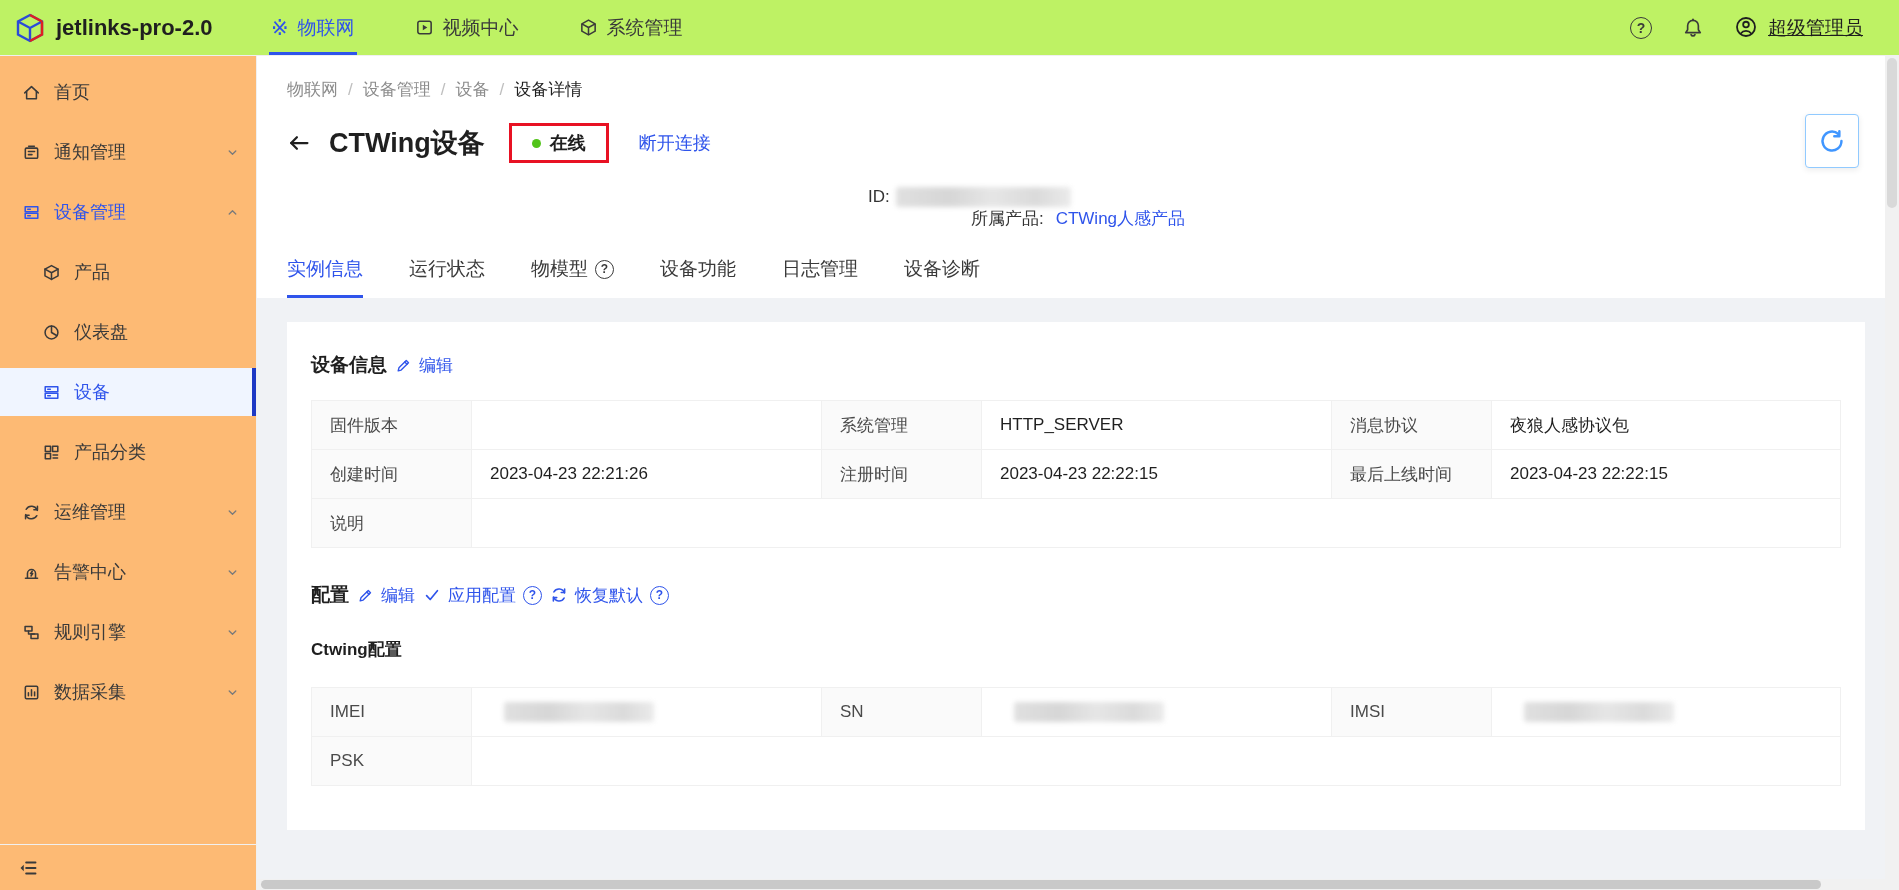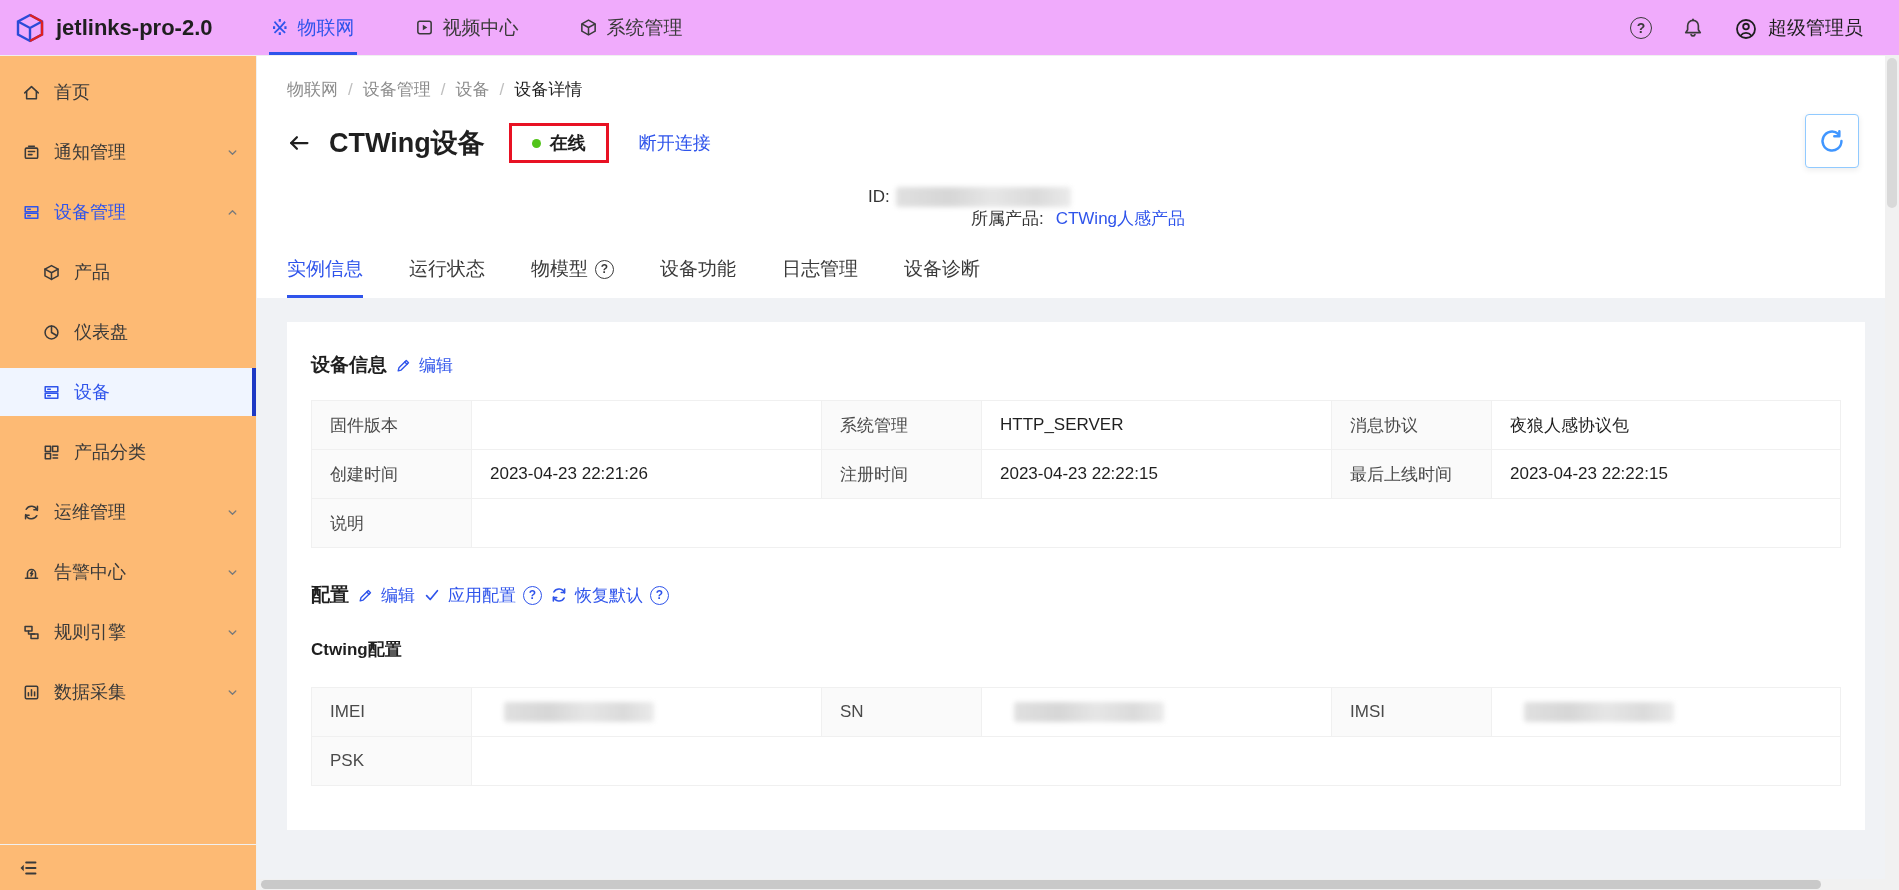--- a/index.html
+++ b/index.html
@@ -3,32 +3,32 @@
 <meta charset="utf-8">
 <style>
   * { margin:0; padding:0; box-sizing:border-box; }
   html,body { width:1899px; height:890px; overflow:hidden; }
   body { font-family:"Liberation Sans","DejaVu Sans",sans-serif; color:#333; background:#fff; }
   svg { display:block; }
 
   .app { width:1899px; height:890px; display:flex; flex-direction:column; background:#fff; }
 
   
-  .hdr { height:56px; flex:0 0 56px; display:flex; align-items:stretch; background:#f0abfc; border-bottom:1px solid #f0f0f0; position:relative; z-index:5; }
+  .hdr { height:56px; flex:0 0 56px; display:flex; align-items:stretch; background:#bef264; border-bottom:1px solid #f0f0f0; position:relative; z-index:5; }
   .logo-wrap { width:257px; display:flex; align-items:center; padding-left:14px; gap:10px; }
   .logo-title { font-size:22px; font-weight:bold; color:#1f1f1f; letter-spacing:0; }
   .hnav { display:flex; align-items:stretch; gap:56px; margin-left:12px; }
   .hnav-item { display:flex; align-items:center; gap:9px; font-size:19px; color:#3a3a3a; position:relative; cursor:pointer; padding:0 2px; }
   .hnav-item .glyph { font-size:21px; line-height:1; }
   .hnav-item.active { color:#2f54eb; }
   .hnav-item.active::after { content:""; position:absolute; left:0; right:0; bottom:0; height:3px; background:#2f54eb; }
   .hdr-right { margin-left:auto; display:flex; align-items:center; gap:30px; padding-right:36px; }
   .hicon { color:#3a3a3a; cursor:pointer; }
   .qcircle { display:inline-flex; align-items:center; justify-content:center; border:1.5px solid #3a3a3a; color:#3a3a3a; border-radius:50%; width:22px; height:22px; font-size:14px; font-weight:bold; }
-  .user { display:flex; align-items:flex-end; gap:10px; font-size:19px; color:#1f1f1f; cursor:pointer; }
+  .user { display:flex; align-items:flex-start; gap:10px; font-size:19px; color:#1f1f1f; cursor:pointer;text-decoration:underline; }
 
   
   .frame { flex:1; display:flex; overflow:hidden; }
 
   
   .sb { width:257px; flex:0 0 257px; background:#fdba74; border-right:1px solid #f0f0f0; display:flex; flex-direction:column; padding-top:12px; }
   .sb-item { height:48px; margin-bottom:12px; display:flex; align-items:center; gap:13px; padding-left:22px; padding-right:16px; font-size:18px; color:#3a3a3a; cursor:pointer; position:relative; }
   .sb-item.sub { padding-left:42px; }
   .sb-item .chev { margin-left:auto; color:#7a7a7a; }
   .sb-item.parent-active { color:#2f54eb; }

